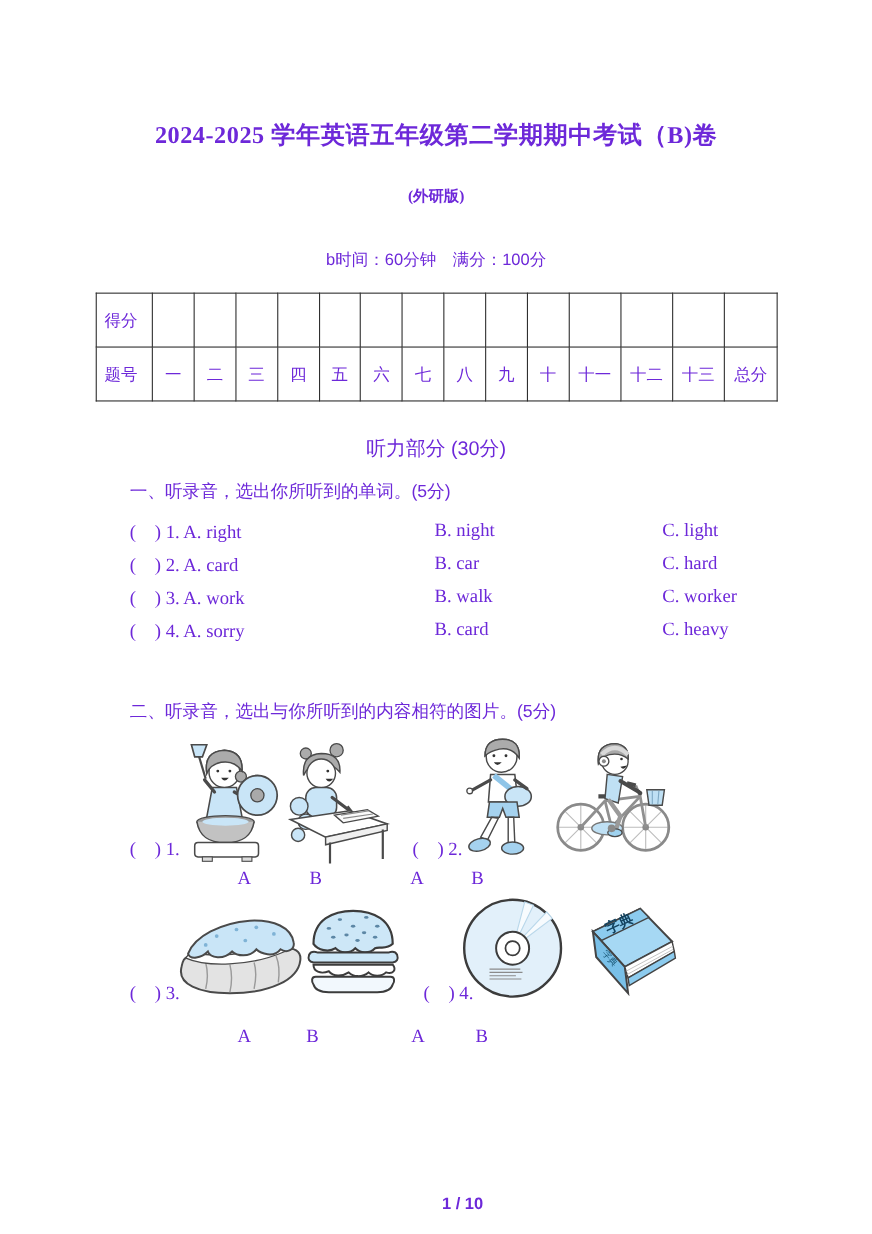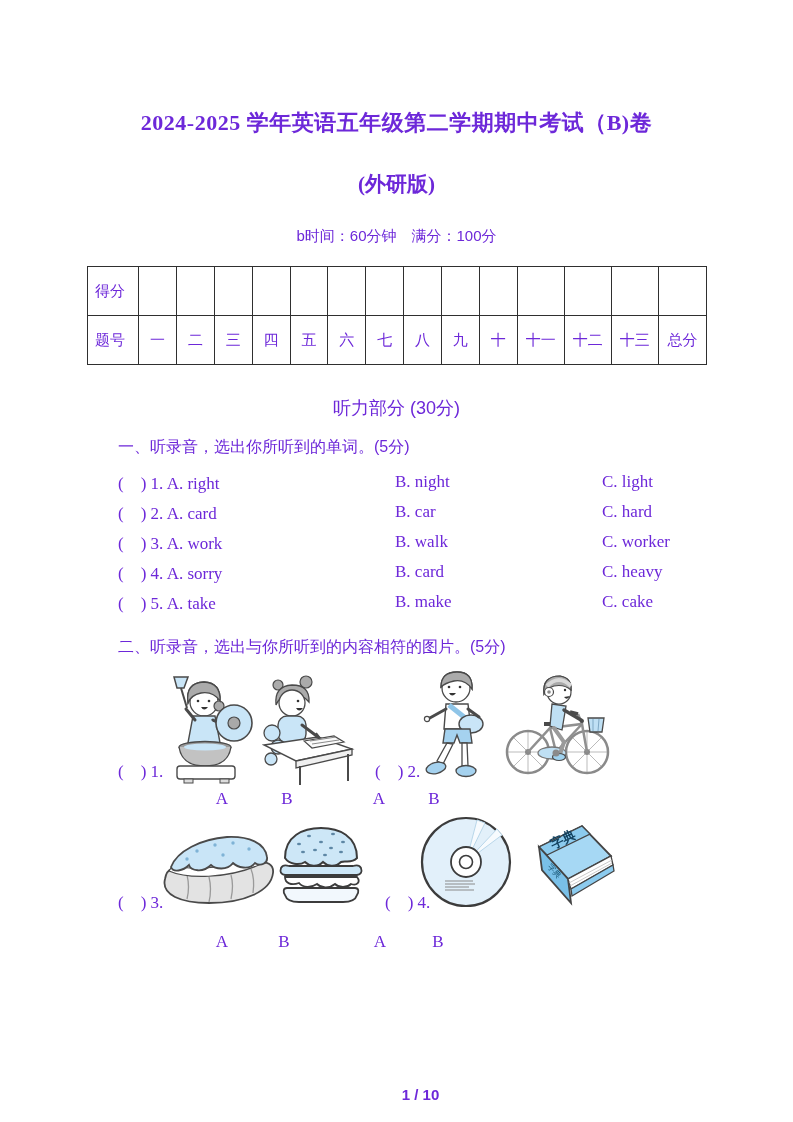--- a/index.html
+++ b/index.html
@@ -1,21 +1,21 @@
 <!DOCTYPE html>
 <html><head>
 <meta charset="utf-8">
 <style>
   html,body{margin:0;padding:0;background:#fff;}
   #page{position:relative;width:793px;height:1122px;background:#fff;overflow:hidden;
         font-family:"Liberation Sans","DejaVu Sans",sans-serif;color:#6d28d9;}
   .abs{position:absolute;}
   .center{left:0;width:793px;text-align:center;}
   .title{top:108px;font-family:"Liberation Serif","DejaVu Serif",serif;font-weight:700;font-size:22px;letter-spacing:.5px;}
-  .subtitle{top:170px;font-family:"Liberation Serif","DejaVu Serif",serif;font-weight:700;font-size:21px;}
+  .subtitle{top:170px;font-family:"Liberation Serif","DejaVu Serif",serif;font-weight:700;font-size:14px;}
   .meta{top:227px;font-size:15px;}
   table.score{position:absolute;left:87px;top:266px;width:620px;border-collapse:collapse;table-layout:fixed;}
   table.score td{border:1px solid #2f2f2f;height:48px;text-align:center;font-size:15px;padding:0;}
   table.score td.lbl{text-align:left;padding-left:7px;}
   .listen-head{top:396px;font-size:18px;}
   .instr{left:118px;font-size:16px;}
   .p1{left:118px;top:472px;width:620px;}
   .p1row{display:flex;height:30px;font-family:"Liberation Serif","DejaVu Serif",serif;font-size:17px;}
   .p1row .c1{width:277px;}
   .p1row .c2{width:207px;}
@@ -107,25 +107,20 @@
     </div>
     <div class="p1row">
       <span class="c1"><span class="pref">(　) 3.</span> <span>A. work</span></span>
       <span class="c2">B. walk</span>
       <span class="c3">C. worker</span>
     </div>
     <div class="p1row">
       <span class="c1"><span class="pref">(　) 4.</span> <span>A. sorry</span></span>
       <span class="c2">B. card</span>
       <span class="c3">C. heavy</span>
-    </div>
-    <div class="p1row">
-      <span class="c1"><span class="pref">(　) 5.</span> <span>A. take</span></span>
-      <span class="c2">B. make</span>
-      <span class="c3">C. cake</span>
     </div>
   </div>
 
   <div class="abs instr" style="top:637px">二、听录音，选出与你所听到的内容相符的图片。(5分)</div>
 
   <div class="abs pref" style="left:118px;top:760px">(　) 1.</div>
   <div class="abs pref" style="left:375px;top:760px">(　) 2.</div>
   <div class="abs pref" style="left:118px;top:891px">(　) 3.</div>
   <div class="abs pref" style="left:385px;top:891px">(　) 4.</div>
 

